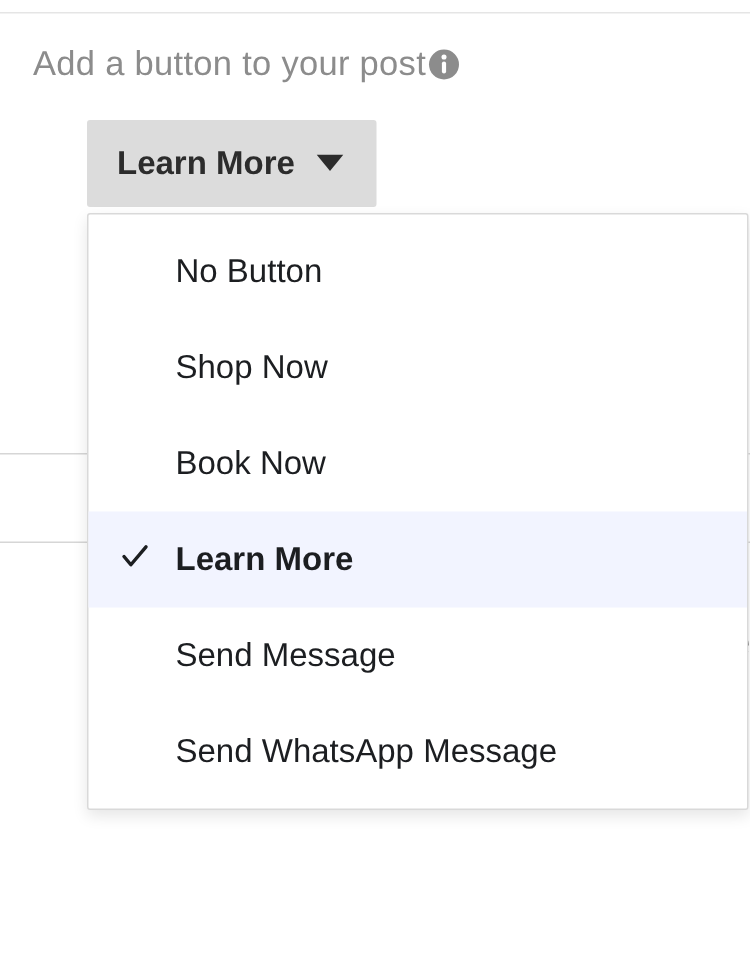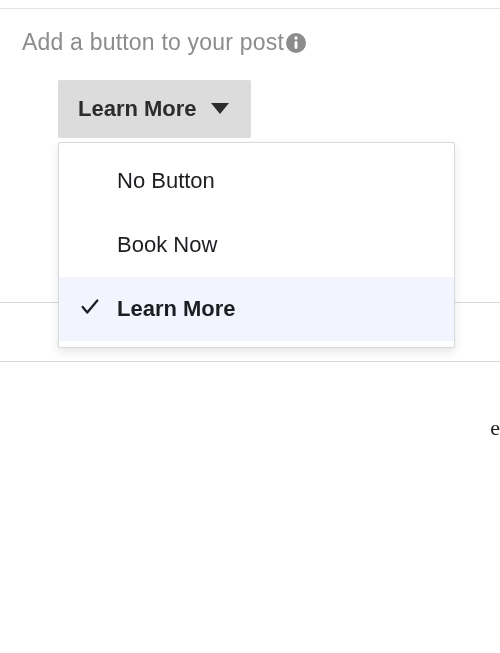--- a/index.html
+++ b/index.html
@@ -57,21 +57,21 @@
       cursor: pointer;
       border-radius: 2px;
     }
     .caret-icon {
       display: inline-flex;
     }
     .dropdown-menu {
       position: absolute;
       top: 62px;
       left: 0;
-      width: 397px;
+      width: 441px;
       background: #fff;
       border: 1px solid #d9d9d9;
       box-shadow: 0 4px 10px rgba(0,0,0,0.1);
       border-radius: 2px;
       padding: 6px 0;
     }
     .menu-item {
       display: flex;
       align-items: center;
       padding: 0 20px;
@@ -145,27 +145,39 @@
       </span>
     </button>
 
     <div class="dropdown-menu">
       <div class="menu-item">
         <span class="check-slot"></span>
         <span class="label">No Button</span>
       </div>
       <div class="menu-item">
         <span class="check-slot"></span>
+        <span class="label">Shop Now</span>
+      </div>
+      <div class="menu-item">
+        <span class="check-slot"></span>
         <span class="label">Book Now</span>
       </div>
       <div class="menu-item selected">
         <span class="check-slot">
           <span>
             <svg width="22" height="22" viewBox="0 0 24 24">
               <polyline points="4,12 9,18 20,5" fill="none" stroke="#1c1e21" stroke-width="2.5" stroke-linecap="round" stroke-linejoin="round"></polyline>
             </svg>
           </span>
         </span>
         <span class="label">Learn More</span>
       </div>
+      <div class="menu-item">
+        <span class="check-slot"></span>
+        <span class="label">Send Message</span>
+      </div>
+      <div class="menu-item">
+        <span class="check-slot"></span>
+        <span class="label">Send WhatsApp Message</span>
+      </div>
     </div>
   </div>
 </div>
 
 </body></html>

